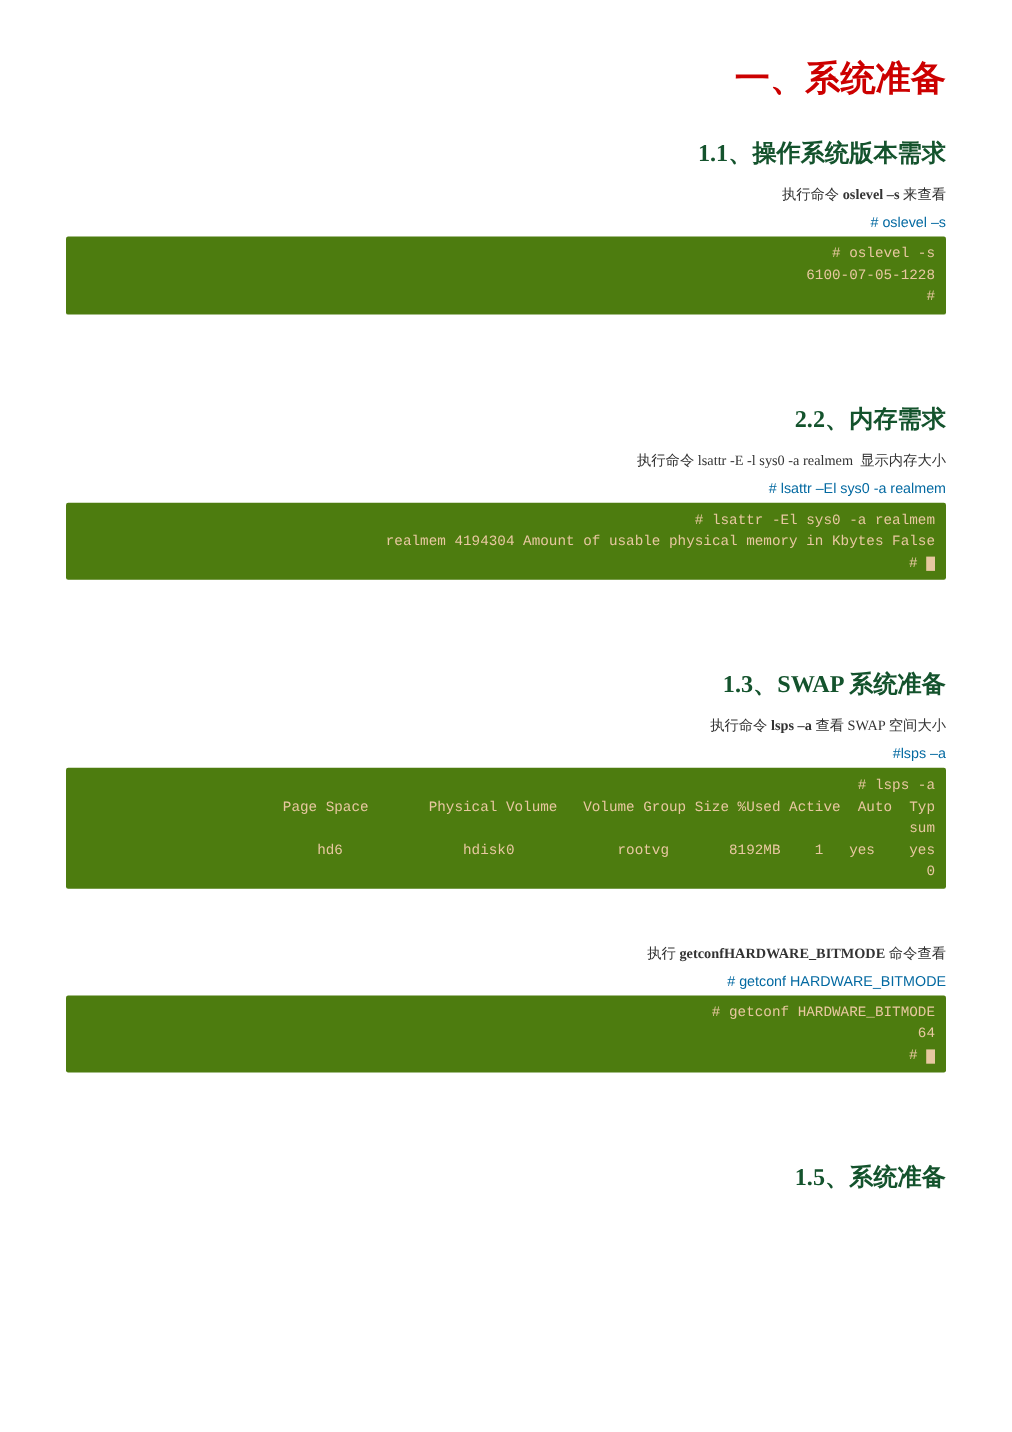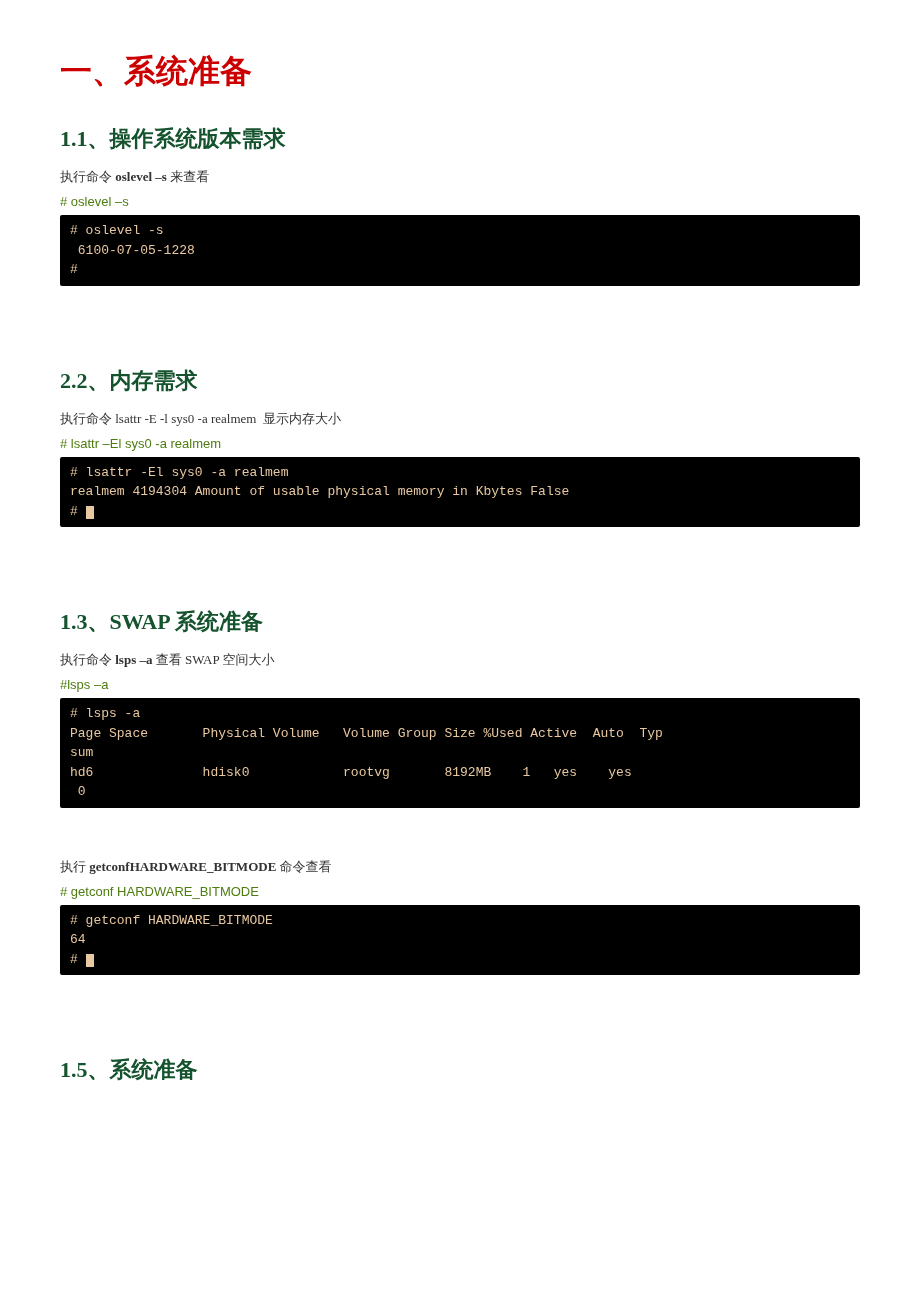--- a/index.html
+++ b/index.html
@@ -1,18 +1,19 @@
 <!DOCTYPE html>
 <html><head>
   <meta charset="utf-8">
   <style>
     * {
       margin: 0;
       padding: 0;
       box-sizing: border-box;
+      text-align: right;
     }
 
     body {
       background: #ffffff;
       font-family: "SimSun", "STSong", serif;
       font-size: 14px;
       color: #333;
       padding: 40px 60px;
       width: 920px;
       min-height: 1302px;
@@ -39,27 +40,27 @@
       color: #333;
       margin-bottom: 8px;
     }
 
     .description strong {
       font-weight: bold;
     }
 
     .command-label {
       font-size: 13px;
-      color: #4d7c0f;
+      color: #0369a1;
       margin-bottom: 6px;
       font-family: Arial, sans-serif;
     }
 
     .terminal {
-      background: #000000;
+      background: #4d7c0f;
       color: #e8c8a0;
       font-family: "Courier New", Courier, monospace;
       font-size: 13px;
       padding: 6px 10px;
       margin-bottom: 20px;
       border-radius: 2px;
       line-height: 1.5;
       white-space: pre;
       overflow-x: auto;
     }

